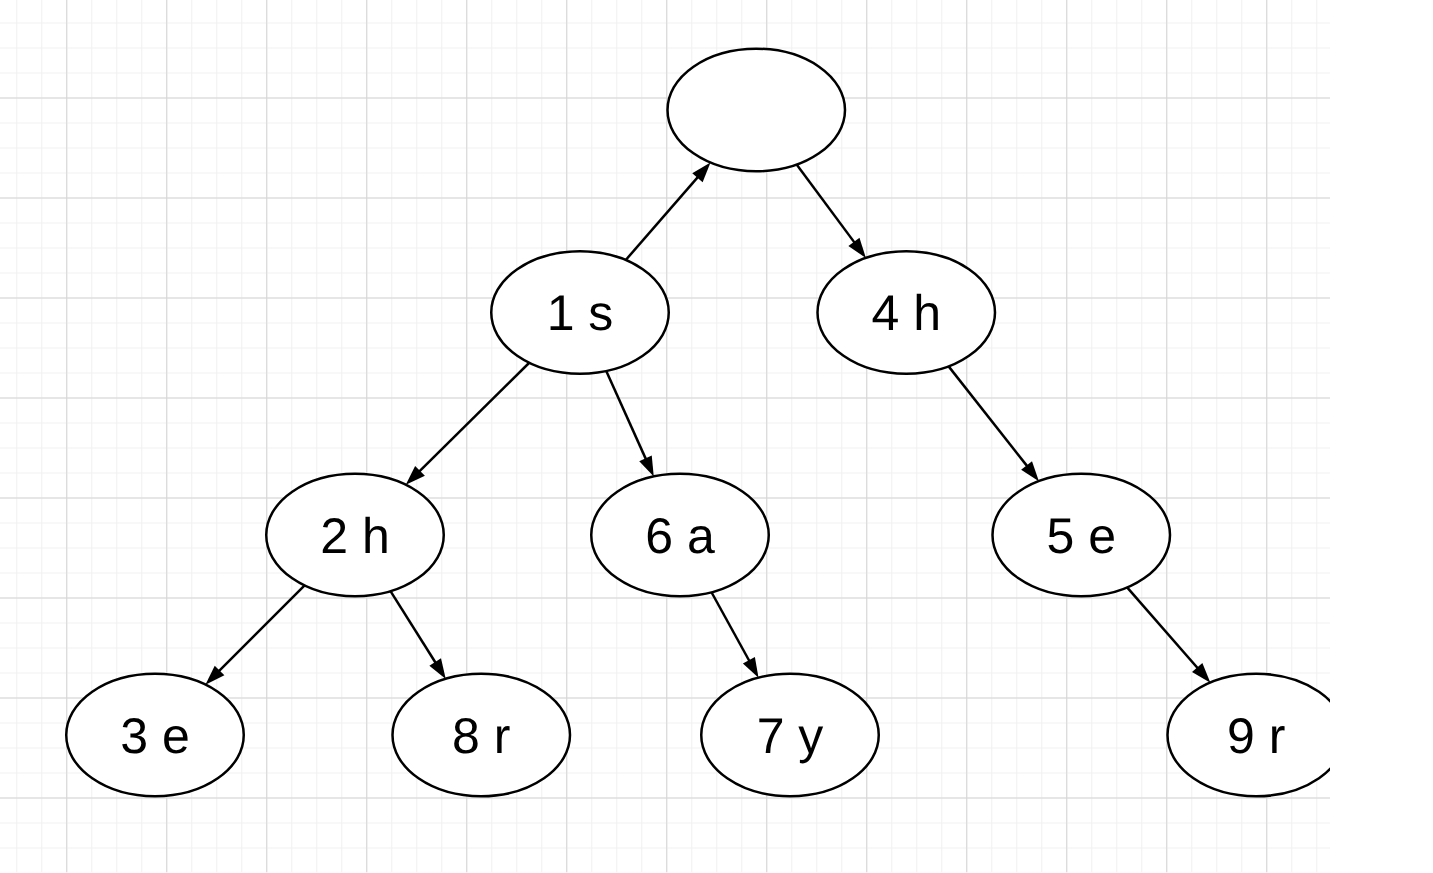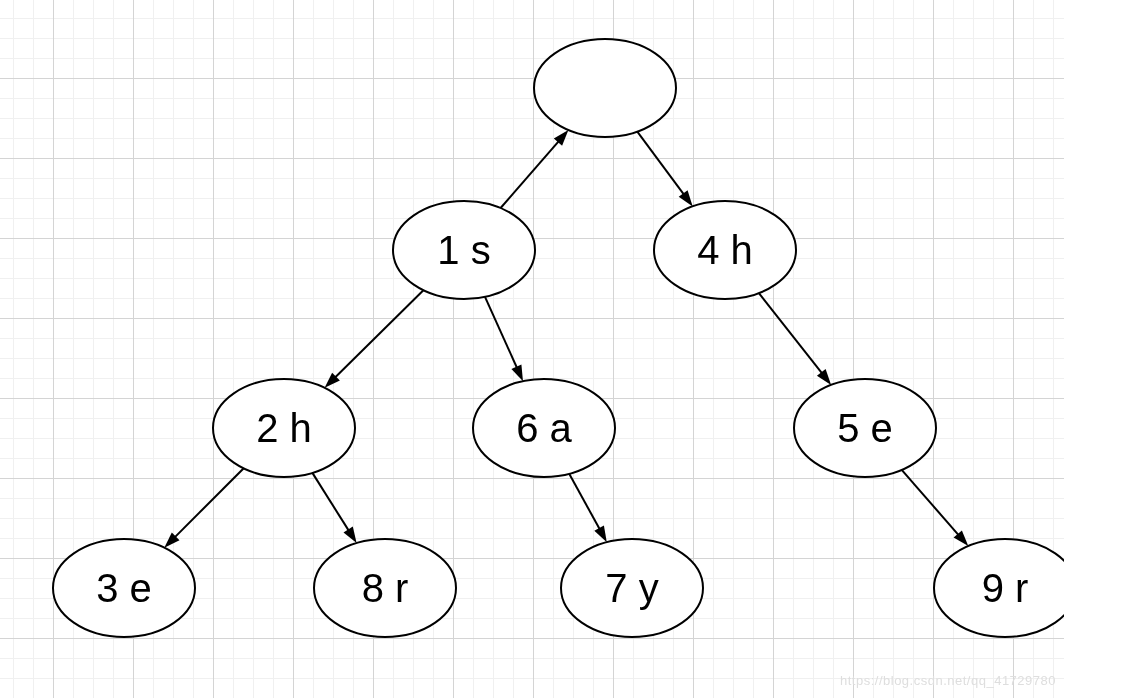--- a/index.html
+++ b/index.html
@@ -128,14 +128,13 @@
       </g>
       <g>
         <ellipse class="node-ellipse" cx="632" cy="588" rx="71" ry="49" fill="#ffffff" stroke="#000000" stroke-width="2"></ellipse>
         <text class="node-label" x="632" y="588" dy="0.35em" fill="#000000" font-size="40">7 y</text>
       </g>
       <g>
         <ellipse class="node-ellipse" cx="1005" cy="588" rx="71" ry="49" fill="#ffffff" stroke="#000000" stroke-width="2"></ellipse>
         <text class="node-label" x="1005" y="588" dy="0.35em" fill="#000000" font-size="40">9 r</text>
       </g>
     </svg>
-  <div class="watermark" style="color: rgb(222, 222, 222);">https://blog.csdn.net/qq_41729780</div>
 </div>
 
 </body></html>

